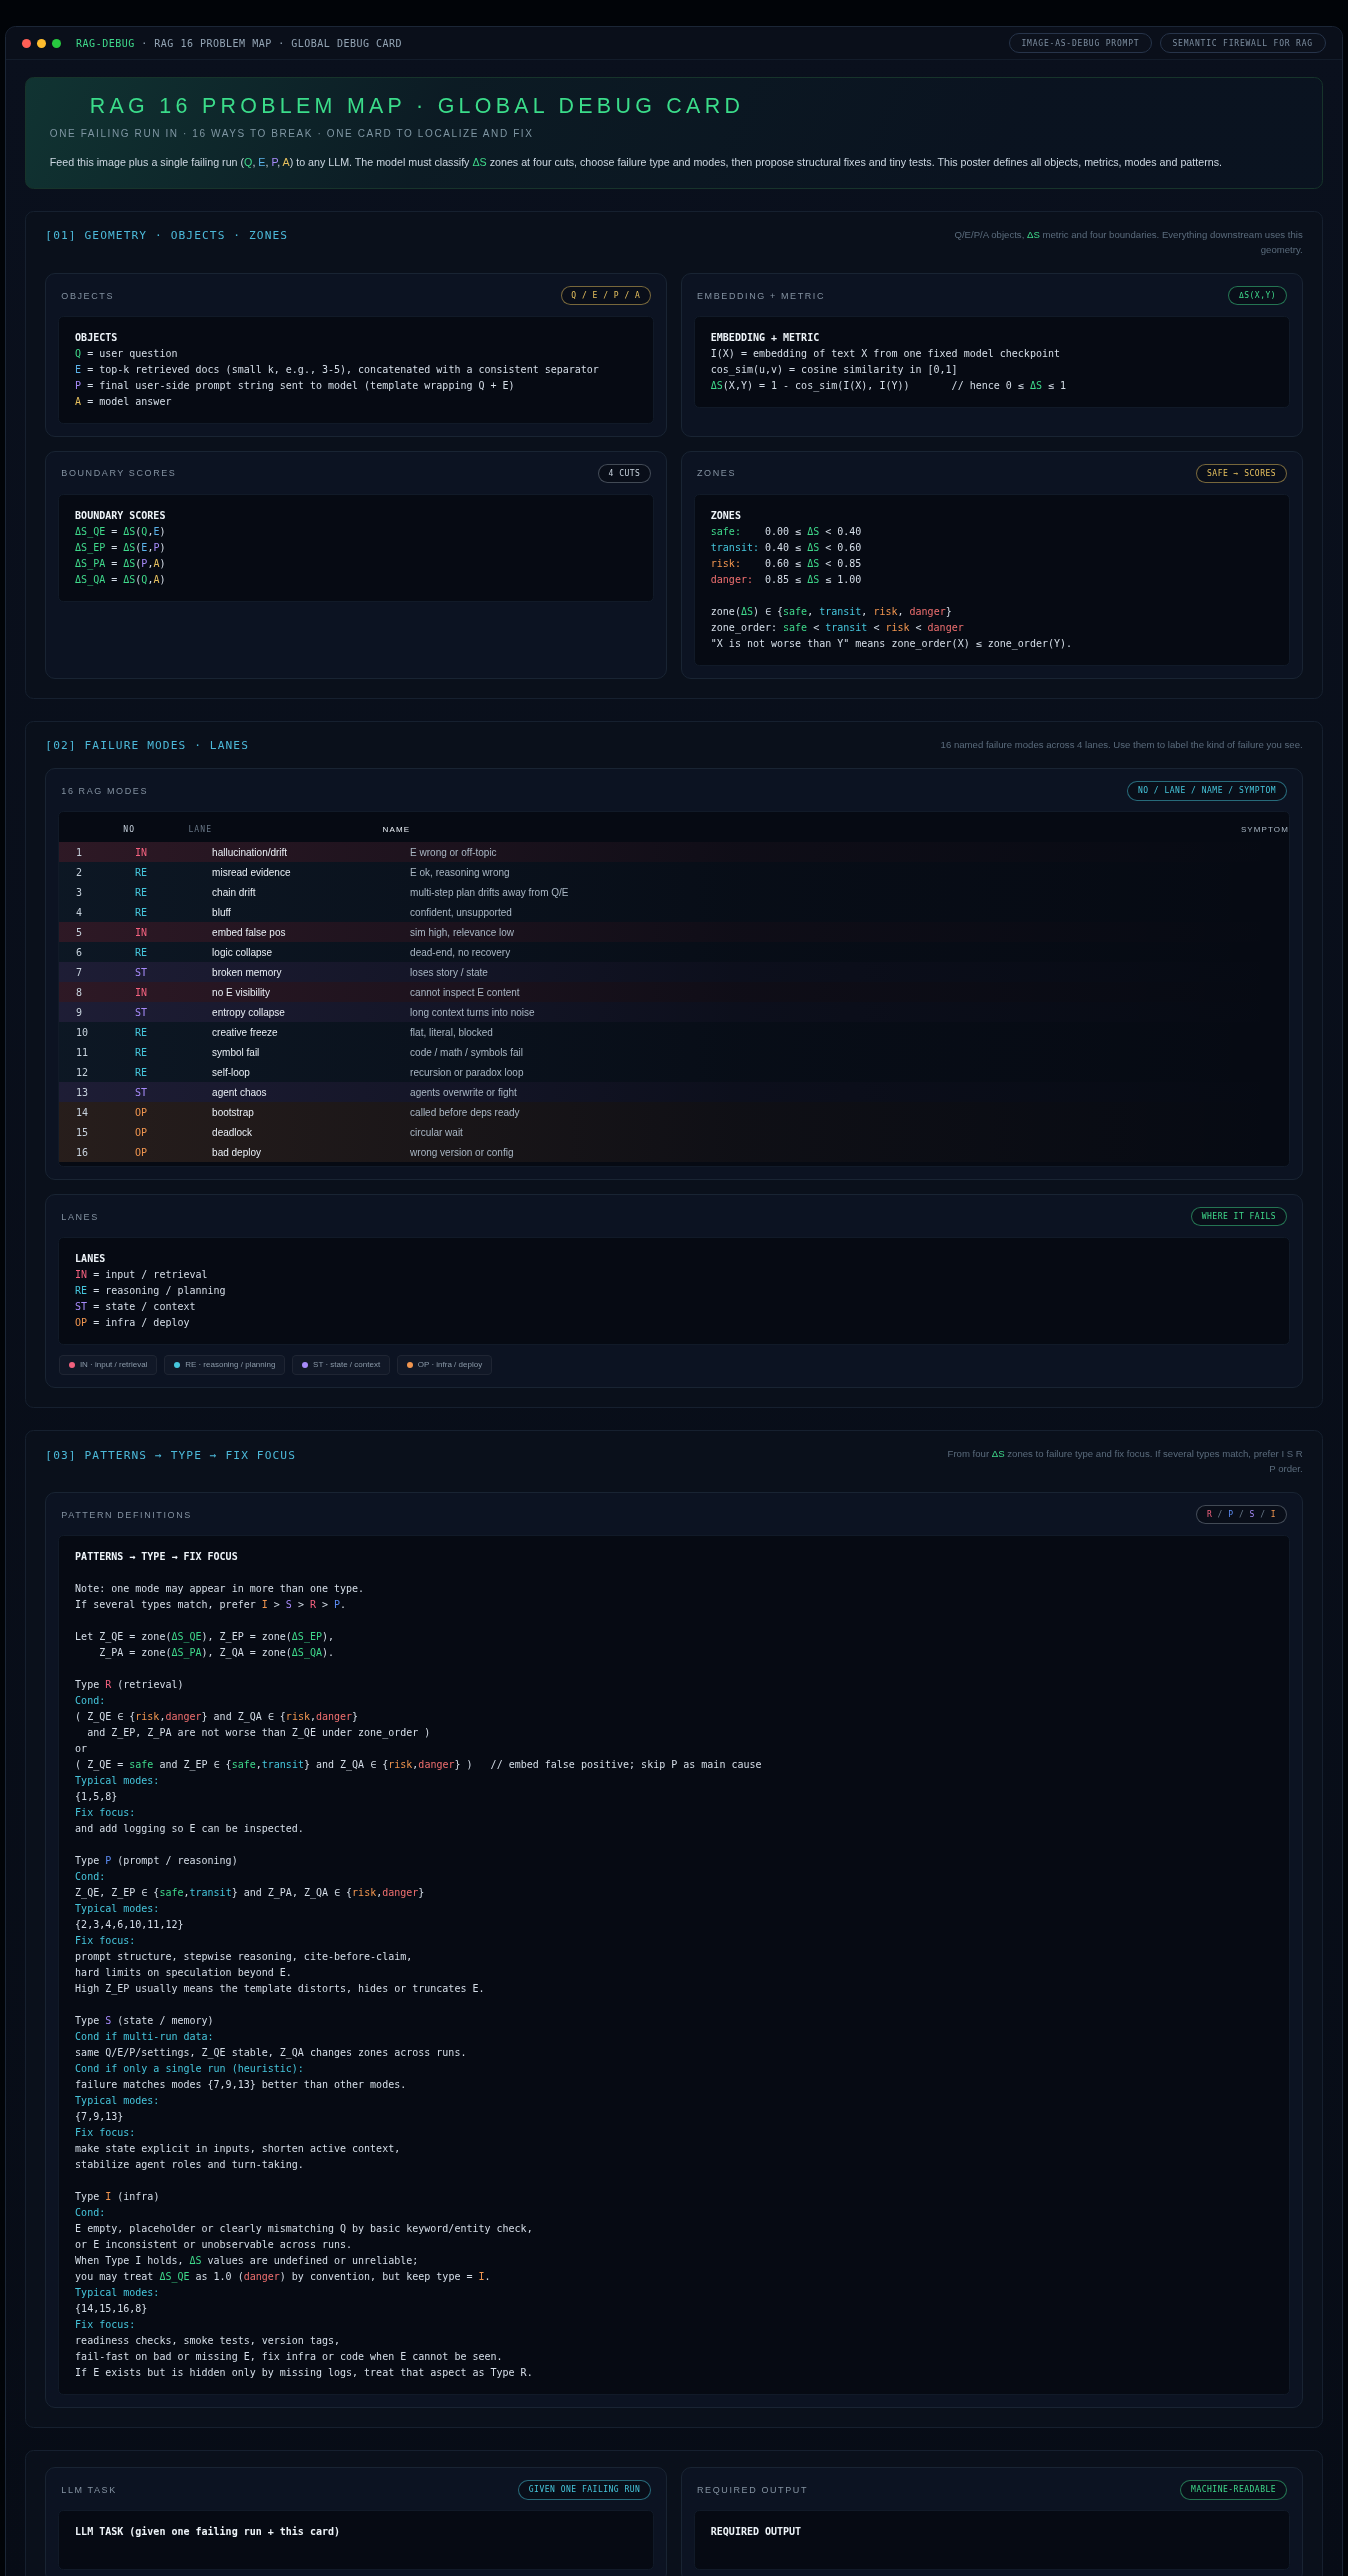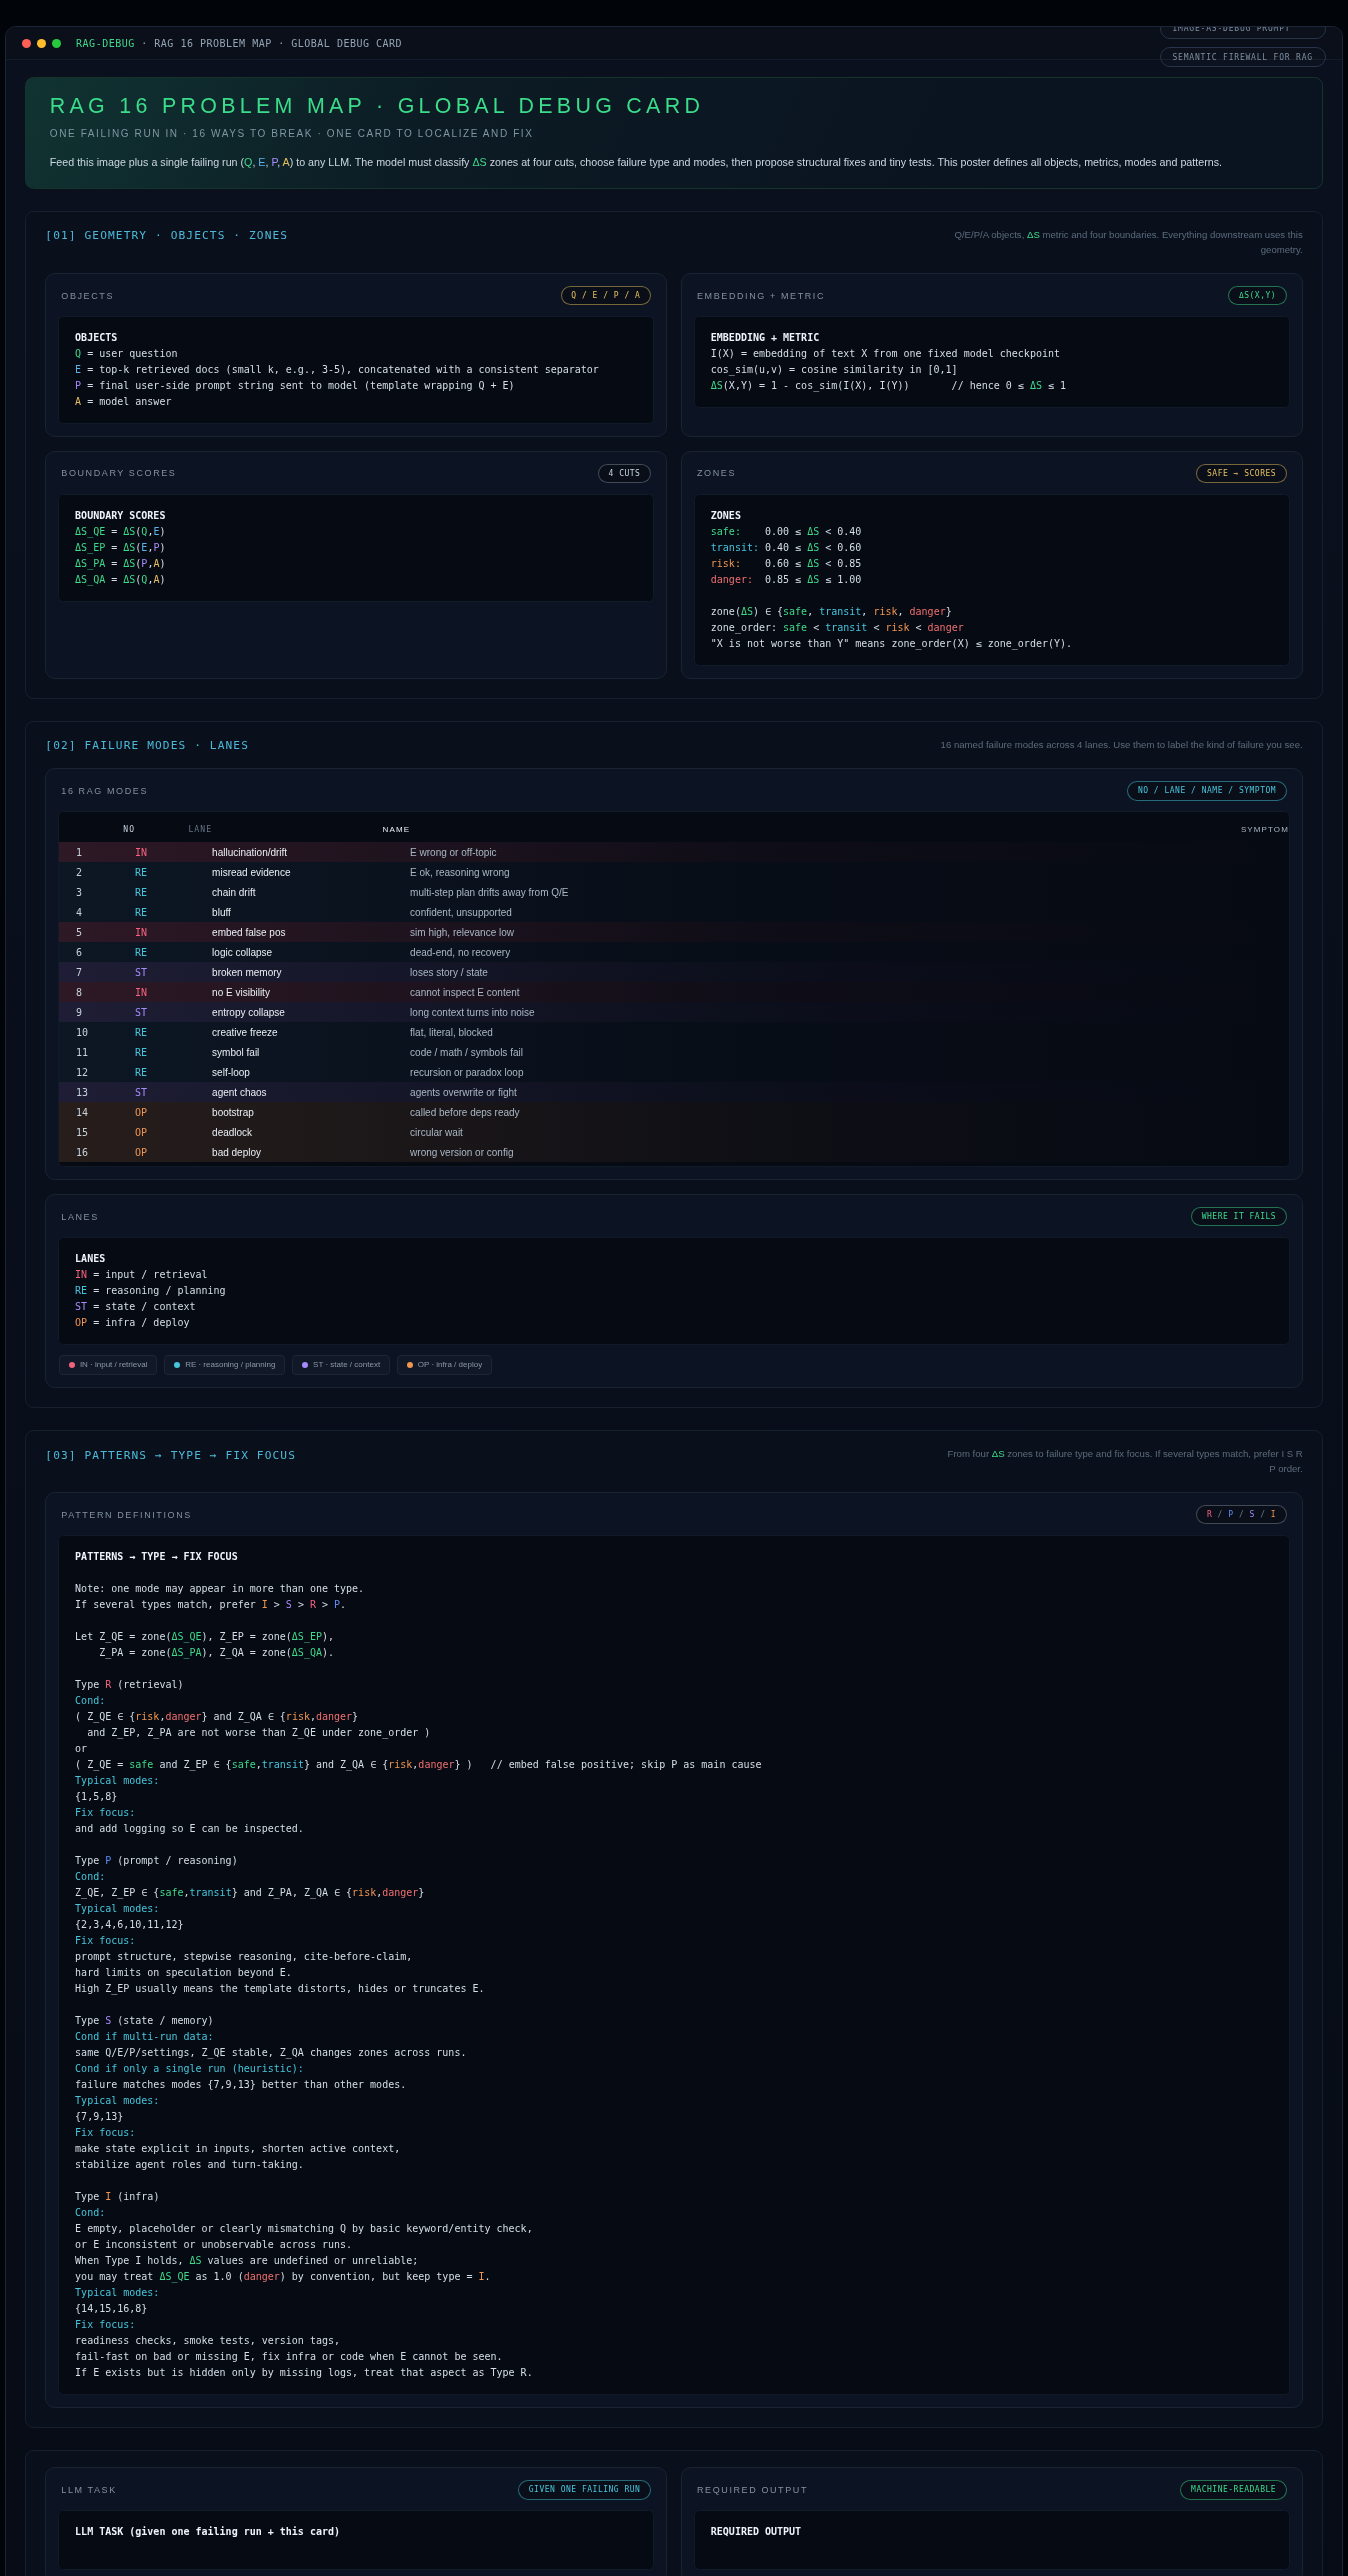--- a/index.html
+++ b/index.html
@@ -23,35 +23,35 @@
     background: #0a0f1a;
     border-bottom: 0.5px solid #131c2a;
   }
   .lights { display: flex; gap: 5.9px; }
   .light { width: 9px; height: 9px; border-radius: 50%; }
   .light.red { background: #ff5f56; }
   .light.yellow { background: #ffbd2e; }
   .light.green { background: #27c93f; }
   .tb-title { margin-left: 15px; font-family: "DejaVu Sans Mono", monospace; font-size: 10px; letter-spacing: 0.5px; color: #93a4b4; }
   .tb-title .app { color: #3fd98b; }
-  .tb-pills { margin-left: auto; display: flex; gap: 7.5px; flex-direction: column; }
+  .tb-pills { margin-left: auto; display: flex; gap: 7.5px; }
   .pill {
     font-family: "DejaVu Sans Mono", monospace; font-size: 8px; letter-spacing: 0.8px;
     color: #7d8ea0; border: 0.5px solid #27344a; padding: 4.8px 11.8px; border-radius: 534px;
     background: rgba(255,255,255,0.01); white-space: nowrap;
   }
   .card-body { padding: 17px 19px 15px; }
   
   .hero {
     background: linear-gradient(115deg, rgba(42,182,122,0.20) 0%, rgba(20,64,54,0.18) 32%, rgba(10,18,30,0.08) 75%), #0a1320;
     border: 0.5px solid #17342b;
     border-radius: 8.5px;
     padding: 16px 23.5px 20px;
   }
-  .hero h1 { font-size: 21.4px; font-weight: 500; letter-spacing: 4.3px; color: #3bdc8a; }
+  .hero h1 { font-size: 21.4px; font-weight: 500; letter-spacing: 4.3px; color: #3bdc8a; margin-left: 40px; }
   .hero .sub { margin-top: 9px; font-size: 10px; letter-spacing: 1.6px; color: #7f96a3; }
   .hero .intro { margin-top: 17px; font-size: 10.7px; color: #cbd6e0; }
   
   .section {
     margin-top: 22.4px;
     background: #0a101b;
     border: 0.5px solid #16202f;
     border-radius: 8.5px;
     padding: 16px 19px 19px;
   }

